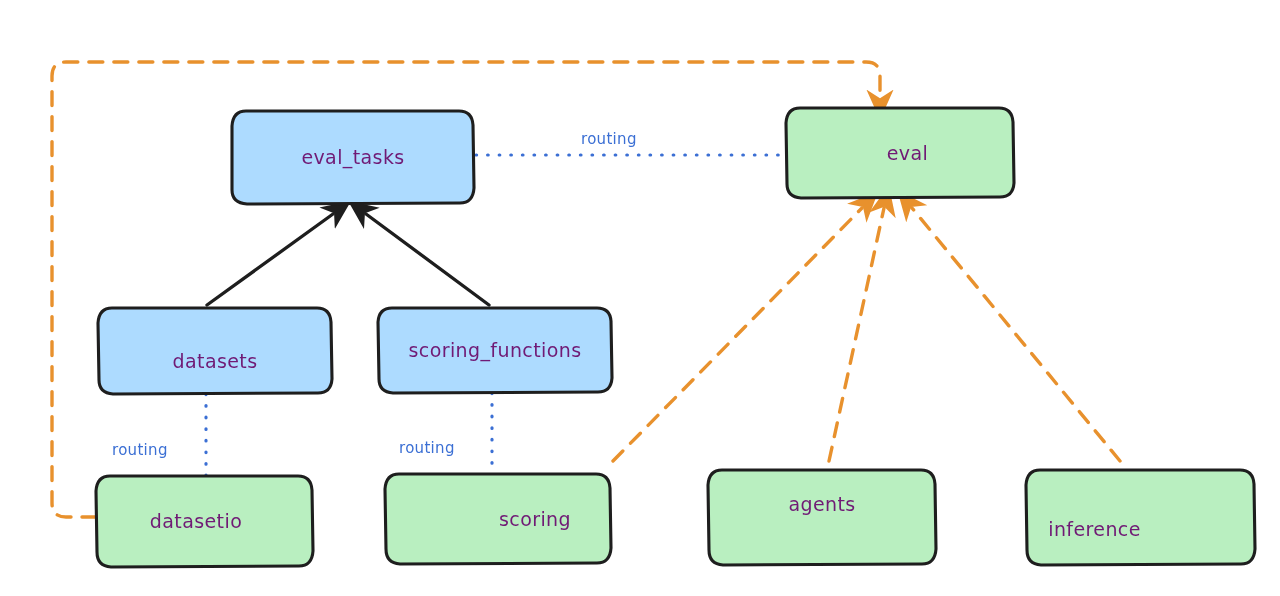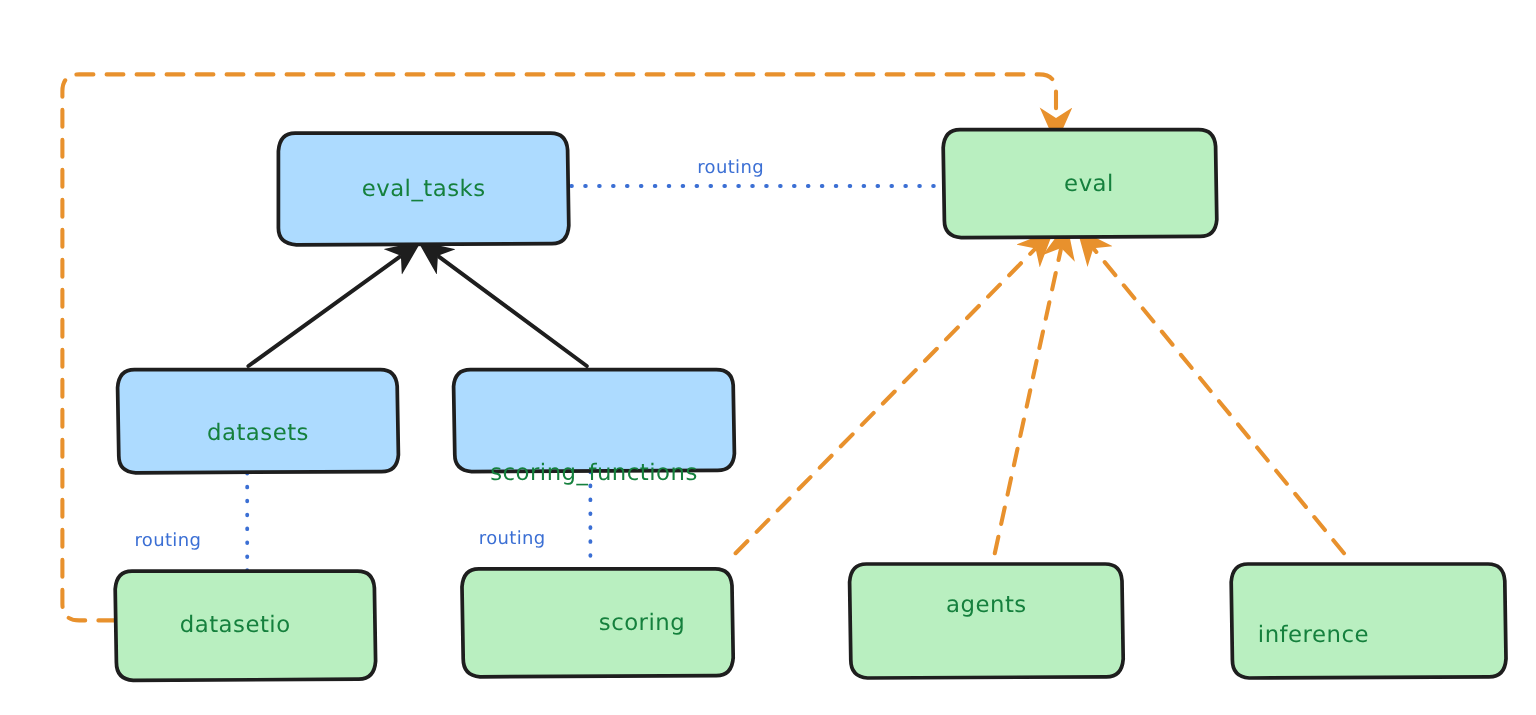--- a/index.html
+++ b/index.html
@@ -22,21 +22,21 @@
     width: 1280px;
     height: 596px;
   }
   .node-label {
     position: absolute;
     display: flex;
     align-items: center;
     justify-content: center;
     font-family: "DejaVu Sans", sans-serif;
     font-size: 19px;
-    color: #15803d;
+    color: #701a75;
     letter-spacing: 0.4px;
     pointer-events: none;
     white-space: nowrap;
   }
   .edge-label {
     position: absolute;
     font-family: "DejaVu Sans", sans-serif;
     font-size: 15px;
     color: #3b6fd4;
     letter-spacing: 0.3px;
@@ -126,21 +126,21 @@
     <path d="M1040,470 Q1027,470 1026,485 L1027,550 Q1027,564 1041,565 L1241,564 Q1254,564 1255,549 L1254,484 Q1253,470 1240,470 Z" fill="#b9efc0" stroke="#1e1e1e" stroke-width="3.1" stroke-linejoin="round"></path>
   </g>
 </svg>
 
 <div class="node-label" style="left:232px; top:110px; width:242px; height:94px;">eval_tasks</div>
 
 <div class="node-label" style="left:786px; top:107px; width:243px; height:92px;text-align:right;">eval</div>
 
 <div class="node-label" style="left:98px; top:307px; width:234px; height:108px;">datasets</div>
 
-<div class="node-label" style="left:378px; top:307px; width:234px; height:86px;margin-top:44px;">scoring_functions</div>
+<div class="node-label" style="left:378px; top:307px; width:234px; height:86px;">scoring_functions</div>
 
 <div class="node-label" style="left:96px; top:475px; width:200px; height:92px;">datasetio</div>
 
 <div class="node-label" style="left:385px; top:473px; width:226px; height:91px;padding-left:37px;">scoring</div>
 
 <div class="node-label" style="left:708px; top:456px; width:228px; height:96px;">agents</div>
 
 <div class="node-label" style="left:980px; top:469px; width:229px; height:120px;">inference</div>
 
 <div class="edge-label" style="left:581px; top:118px;">routing</div>

